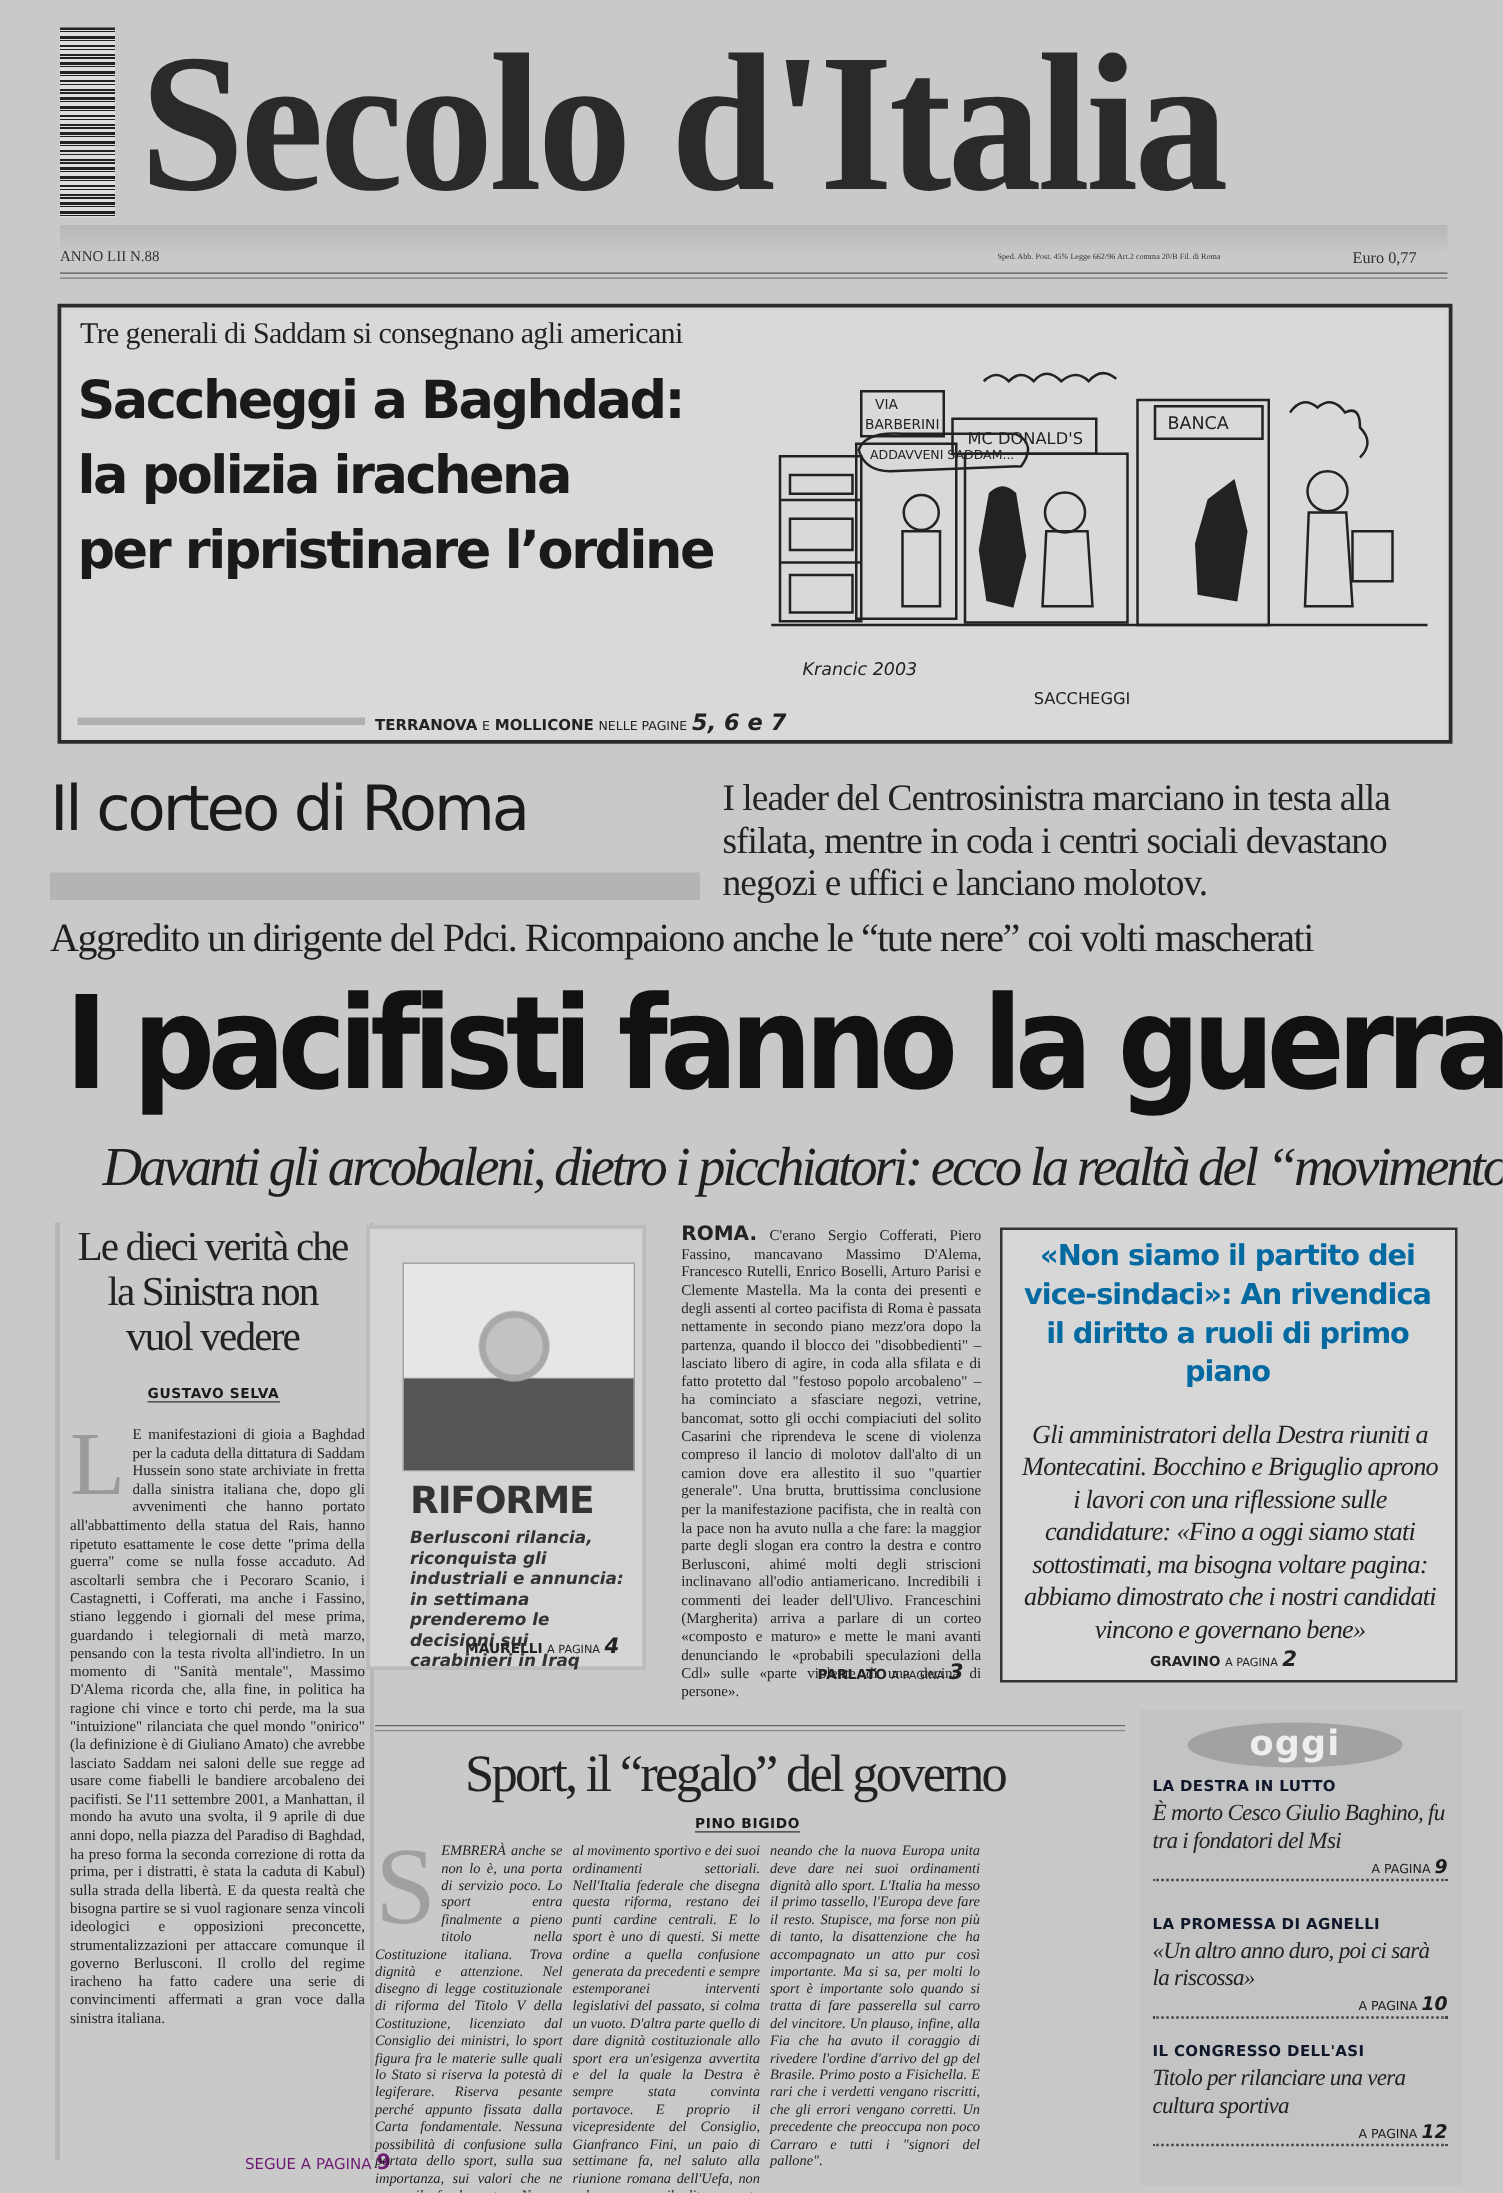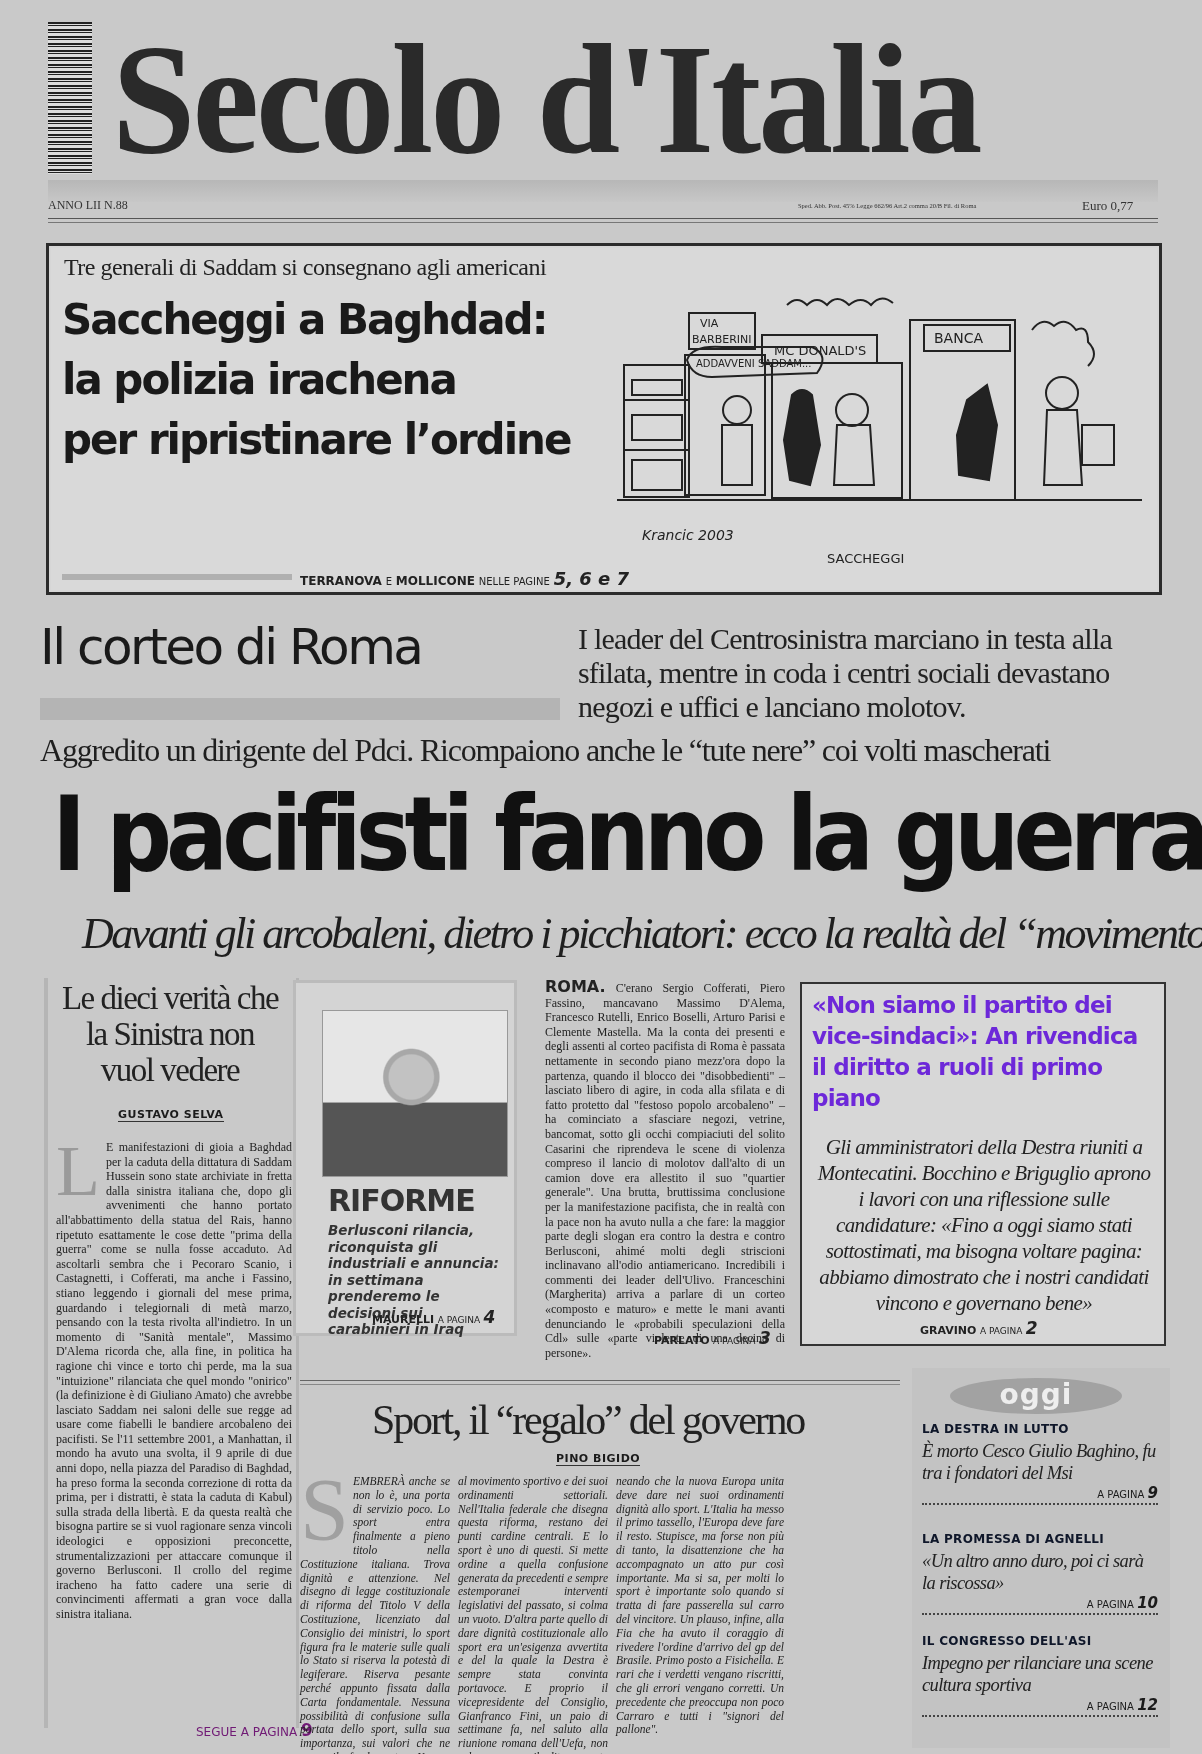--- a/index.html
+++ b/index.html
@@ -43,21 +43,21 @@
   .photo-box{left:293px;top:980px;width:218px;height:350px;border:3px solid #bbb;background:#d4d4d4;}
   .photo{left:322px;top:1010px;width:184px;height:165px;background:radial-gradient(circle at 48% 40%,#c2c2c2 0 16%,#a8a8a8 17% 20%,transparent 21%),linear-gradient(180deg,#e6e6e6 0 55%,#555 56% 100%);border:1px solid #999;}
   .riforme{left:328px;top:1183px;font-family:"DejaVu Sans",sans-serif;font-weight:bold;font-size:30px;letter-spacing:-1px;color:#333;}
   .riforme-text{left:328px;top:1222px;width:180px;font-family:"DejaVu Sans",sans-serif;font-style:italic;font-weight:bold;font-size:13.5px;line-height:16.5px;color:#333;}
   .riforme-credit{left:372px;top:1307px;font-size:11px;font-family:"DejaVu Sans",sans-serif;color:#222;}
   
   .roma-text{left:545px;top:980px;width:240px;}
   .roma-credit{left:654px;top:1328px;font-size:11px;font-family:"DejaVu Sans",sans-serif;color:#222;}
   
   .right-box{left:800px;top:982px;width:362px;height:360px;border:2px solid #333;background:#d7d7d7;}
-  .right-head{left:812px;top:990px;width:340px;text-align:left;font-family:"DejaVu Sans",sans-serif;font-weight:bold;font-size:23px;line-height:31px;letter-spacing:-.8px;color:#6d28d9;}
+  .right-head{left:812px;top:990px;width:340px;text-align:center;font-family:"DejaVu Sans",sans-serif;font-weight:bold;font-size:23px;line-height:31px;letter-spacing:-.8px;color:#0369a1;}
   .right-text{left:816px;top:1134px;width:336px;text-align:center;font-size:21px;line-height:26px;font-style:italic;color:#222;letter-spacing:-.6px;}
   .right-credit{left:920px;top:1318px;font-size:11px;font-family:"DejaVu Sans",sans-serif;color:#222;}
   .big-num{font-size:17px;font-weight:bold;font-style:italic;}
   
   .sport-rule{left:300px;top:1380px;width:600px;height:3px;border-top:1px solid #666;border-bottom:1px solid #888;}
   .sport-head{left:372px;top:1396px;font-size:42px;letter-spacing:-2.2px;color:#222;white-space:nowrap;}
   .sport-by{left:556px;top:1452px;}
   .sport-col{top:1475px;width:150px;font-style:italic;font-size:11.5px;line-height:13.8px;}
   .sport-drop{float:left;font-size:88px;line-height:70px;color:#a0a0a0;margin:0 4px 0 0;font-family:"Liberation Serif",serif;font-style:normal;}
   
@@ -212,15 +212,15 @@
   <div class="oggi-title">È morto Cesco Giulio Baghino, fu tra i fondatori del Msi</div>
   <div class="oggi-page"><span>A PAGINA</span> <b>9</b></div>
 </div>
 <div class="abs oggi-item" style="top:1532px;">
   <div class="oggi-label">LA PROMESSA DI AGNELLI</div>
   <div class="oggi-title">«Un altro anno duro, poi ci sarà la riscossa»</div>
   <div class="oggi-page"><span>A PAGINA</span> <b>10</b></div>
 </div>
 <div class="abs oggi-item" style="top:1634px;">
   <div class="oggi-label">IL CONGRESSO DELL'ASI</div>
-  <div class="oggi-title">Impegno per rilanciare una scene cultura sportiva</div>
+  <div class="oggi-title">Titolo per rilanciare una vera cultura sportiva</div>
   <div class="oggi-page"><span>A PAGINA</span> <b>12</b></div>
 </div>
 
 </body></html>

